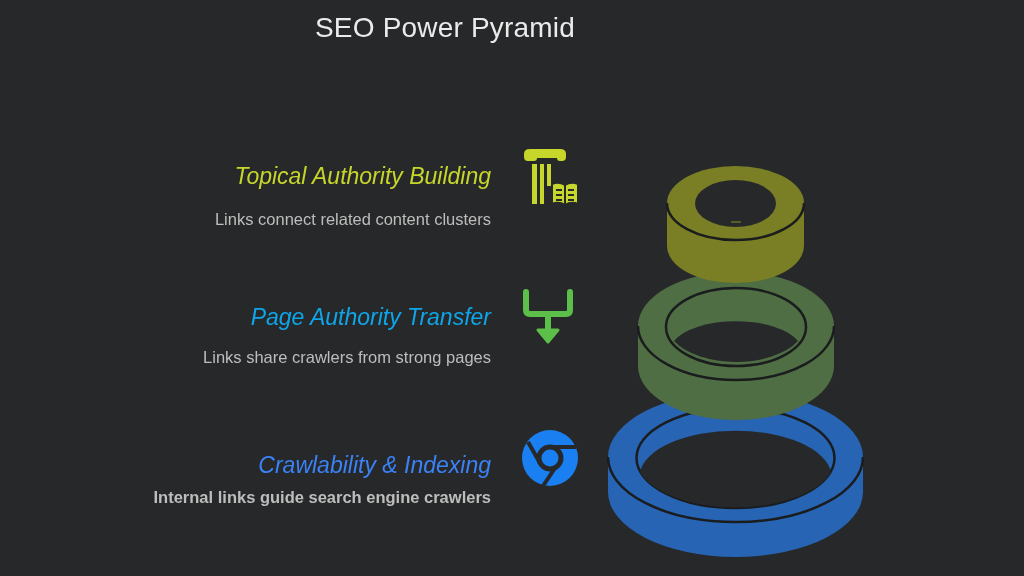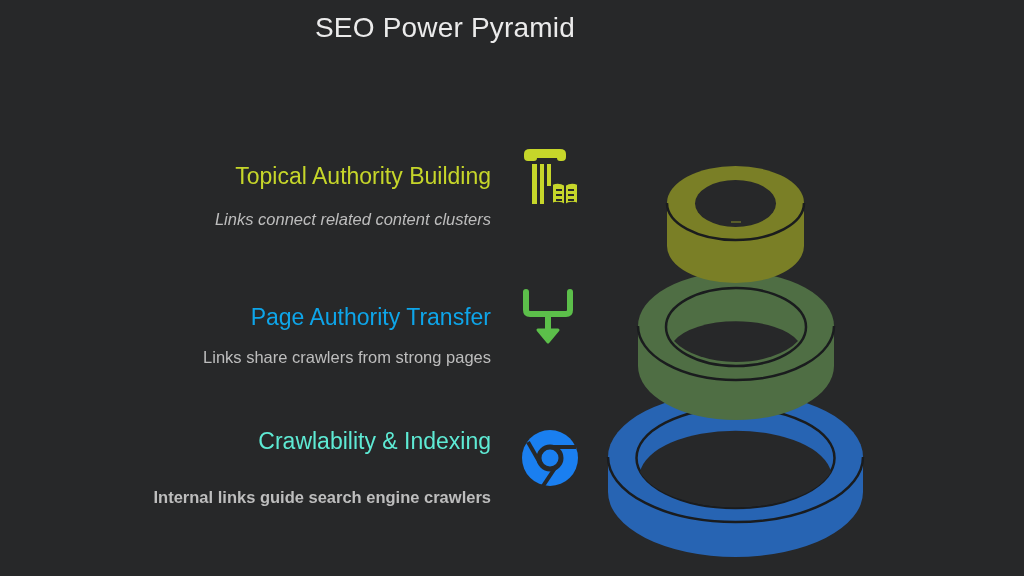--- a/index.html
+++ b/index.html
@@ -1,29 +1,29 @@
 <!DOCTYPE html>
 <html><head>
 <meta charset="utf-8">
 <style>
   html, body { margin:0; padding:0; }
   body { width:1024px; height:576px; background:#272829; position:relative; overflow:hidden; font-family:"Liberation Sans", sans-serif; }
   .title { position:absolute; left:0; width:890px; top:12px; text-align:center; color:#ebebeb; font-size:28px; letter-spacing:0.2px; }
-  .item-title { position:absolute; right:533px; text-align:right; font-size:23px; white-space:nowrap; }
+  .item-title { position:absolute; right:533px; text-align:right; font-size:23px; white-space:nowrap;font-style:italic; }
   .item-desc { position:absolute; right:533px; text-align:right; color:#bdbdbd; font-size:16.5px; line-height:22px; width:360px; }
   .icon { position:absolute; }
   .pyramid { position:absolute; left:0; top:0; }
 </style>
 </head>
 <body>
 
 <div class="title">SEO Power Pyramid</div>
 
 <div class="item-title" style="top:163px;color:#c6d62a;">Topical Authority Building</div>
-<div class="item-desc" style="top:208px;font-style:italic;">Links connect related content clusters</div>
+<div class="item-desc" style="top:208px;">Links connect related content clusters</div>
 <svg class="icon" style="left:520px;top:148px;" width="62" height="60" viewBox="0 0 62 60">
   <path d="M4 6 q0 -5 6 -5 h30 q6 0 6 5 v3 q0 4 -4 4 h-2 q-3 0 -3 -3 h-20 q0 3 -3 3 h-6 q-4 0 -4 -4z" fill="#c6d62a"></path>
   <rect x="12" y="16" width="5" height="40" fill="#c6d62a"></rect>
   <rect x="20" y="16" width="4" height="40" fill="#c6d62a"></rect>
   <rect x="27" y="16" width="4" height="22" fill="#c6d62a"></rect>
   <path d="M32 36 q7 -3 13 1 q6 -4 13 -1 v20 q-7 -3 -13 1 q-6 -4 -13 -1z" fill="#c6d62a" stroke="#272829" stroke-width="2"></path>
   <line x1="45" y1="37" x2="45" y2="57" stroke="#272829" stroke-width="2"></line>
   <line x1="36" y1="42" x2="42" y2="42" stroke="#272829" stroke-width="2"></line>
   <line x1="36" y1="47" x2="42" y2="47" stroke="#272829" stroke-width="2"></line>
   <line x1="36" y1="52" x2="42" y2="52" stroke="#272829" stroke-width="2"></line>
@@ -33,21 +33,21 @@
 </svg>
 
 <div class="item-title" style="top:304px;color:#0ea5e9;">Page Authority Transfer</div>
 <div class="item-desc" style="top:346px;">Links share crawlers from strong pages</div>
 <svg class="icon" style="left:520px;top:288px;" width="62" height="60" viewBox="0 0 62 60">
   <path d="M6 4 v18 q0 4 4 4 h36 q4 0 4 -4 v-18" fill="none" stroke="#5cbf4a" stroke-width="6" stroke-linecap="round" stroke-linejoin="round"></path>
   <line x1="28" y1="26" x2="28" y2="44" stroke="#5cbf4a" stroke-width="6"></line>
   <path d="M18 42 h20 l-10 12z" fill="#5cbf4a" stroke="#5cbf4a" stroke-width="3" stroke-linejoin="round"></path>
 </svg>
 
-<div class="item-title" style="top:428px;color:#5eead4;">Crawlability &amp; Indexing</div>
+<div class="item-title" style="top:452px;color:#3b82f6;">Crawlability &amp; Indexing</div>
 <div class="item-desc" style="top:486px;font-weight:bold;">Internal links guide search engine crawlers</div>
 <svg class="icon" style="left:521px;top:429px;" width="60" height="60" viewBox="0 0 60 60">
   <circle cx="29" cy="29" r="28" fill="#1a7ff0"></circle>
   <circle cx="29" cy="29" r="11" fill="none" stroke="#272829" stroke-width="5"></circle>
   <line x1="30" y1="18" x2="55" y2="18" stroke="#272829" stroke-width="4"></line>
   <line x1="19" y1="34" x2="7" y2="13" stroke="#272829" stroke-width="4"></line>
   <line x1="34" y1="39" x2="22" y2="57" stroke="#272829" stroke-width="4"></line>
 </svg>
 
 <svg class="pyramid" width="1024" height="576" viewBox="0 0 1024 576">

